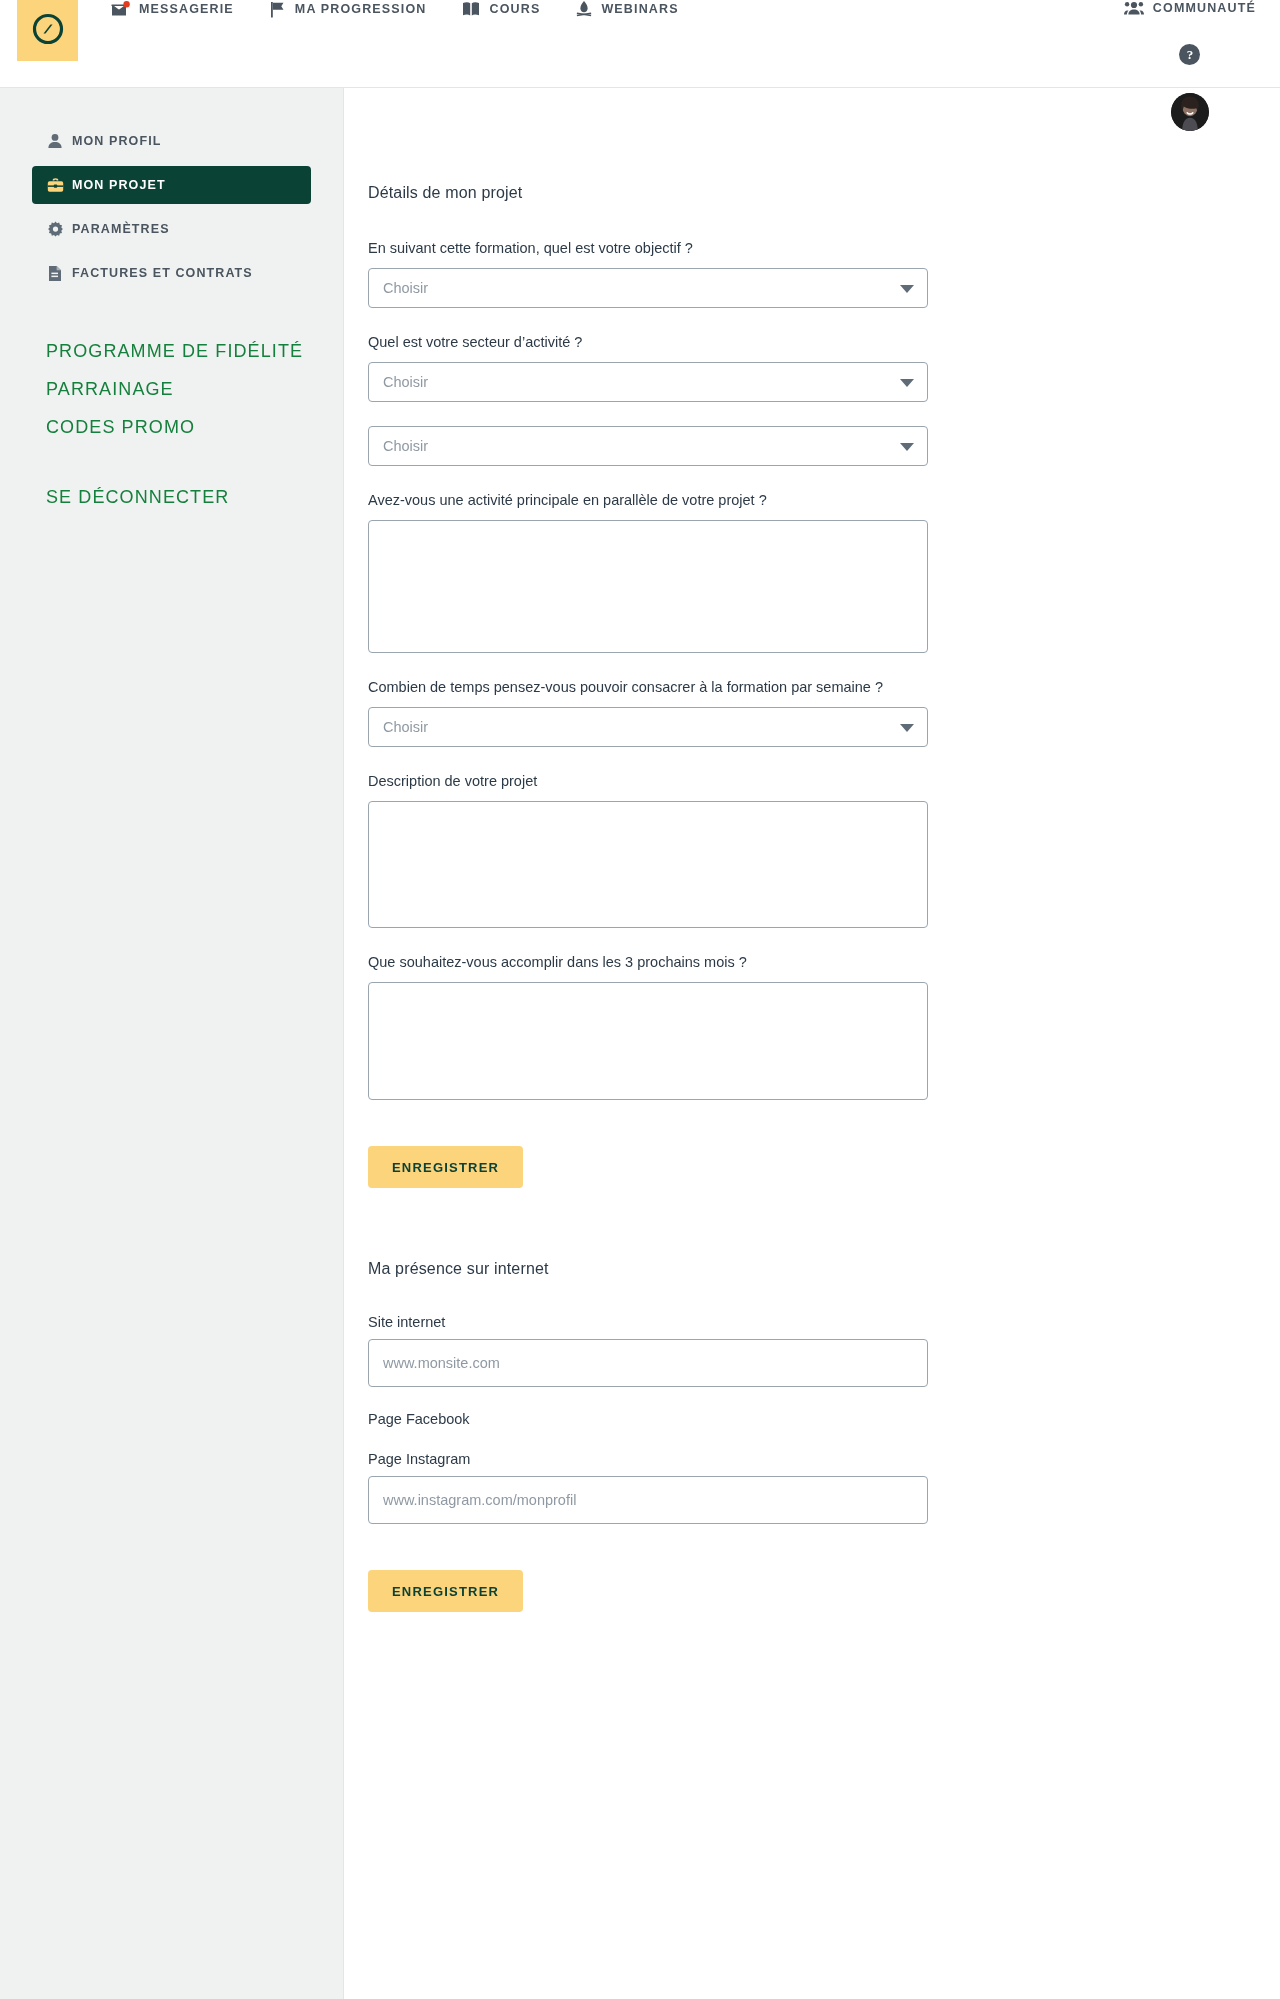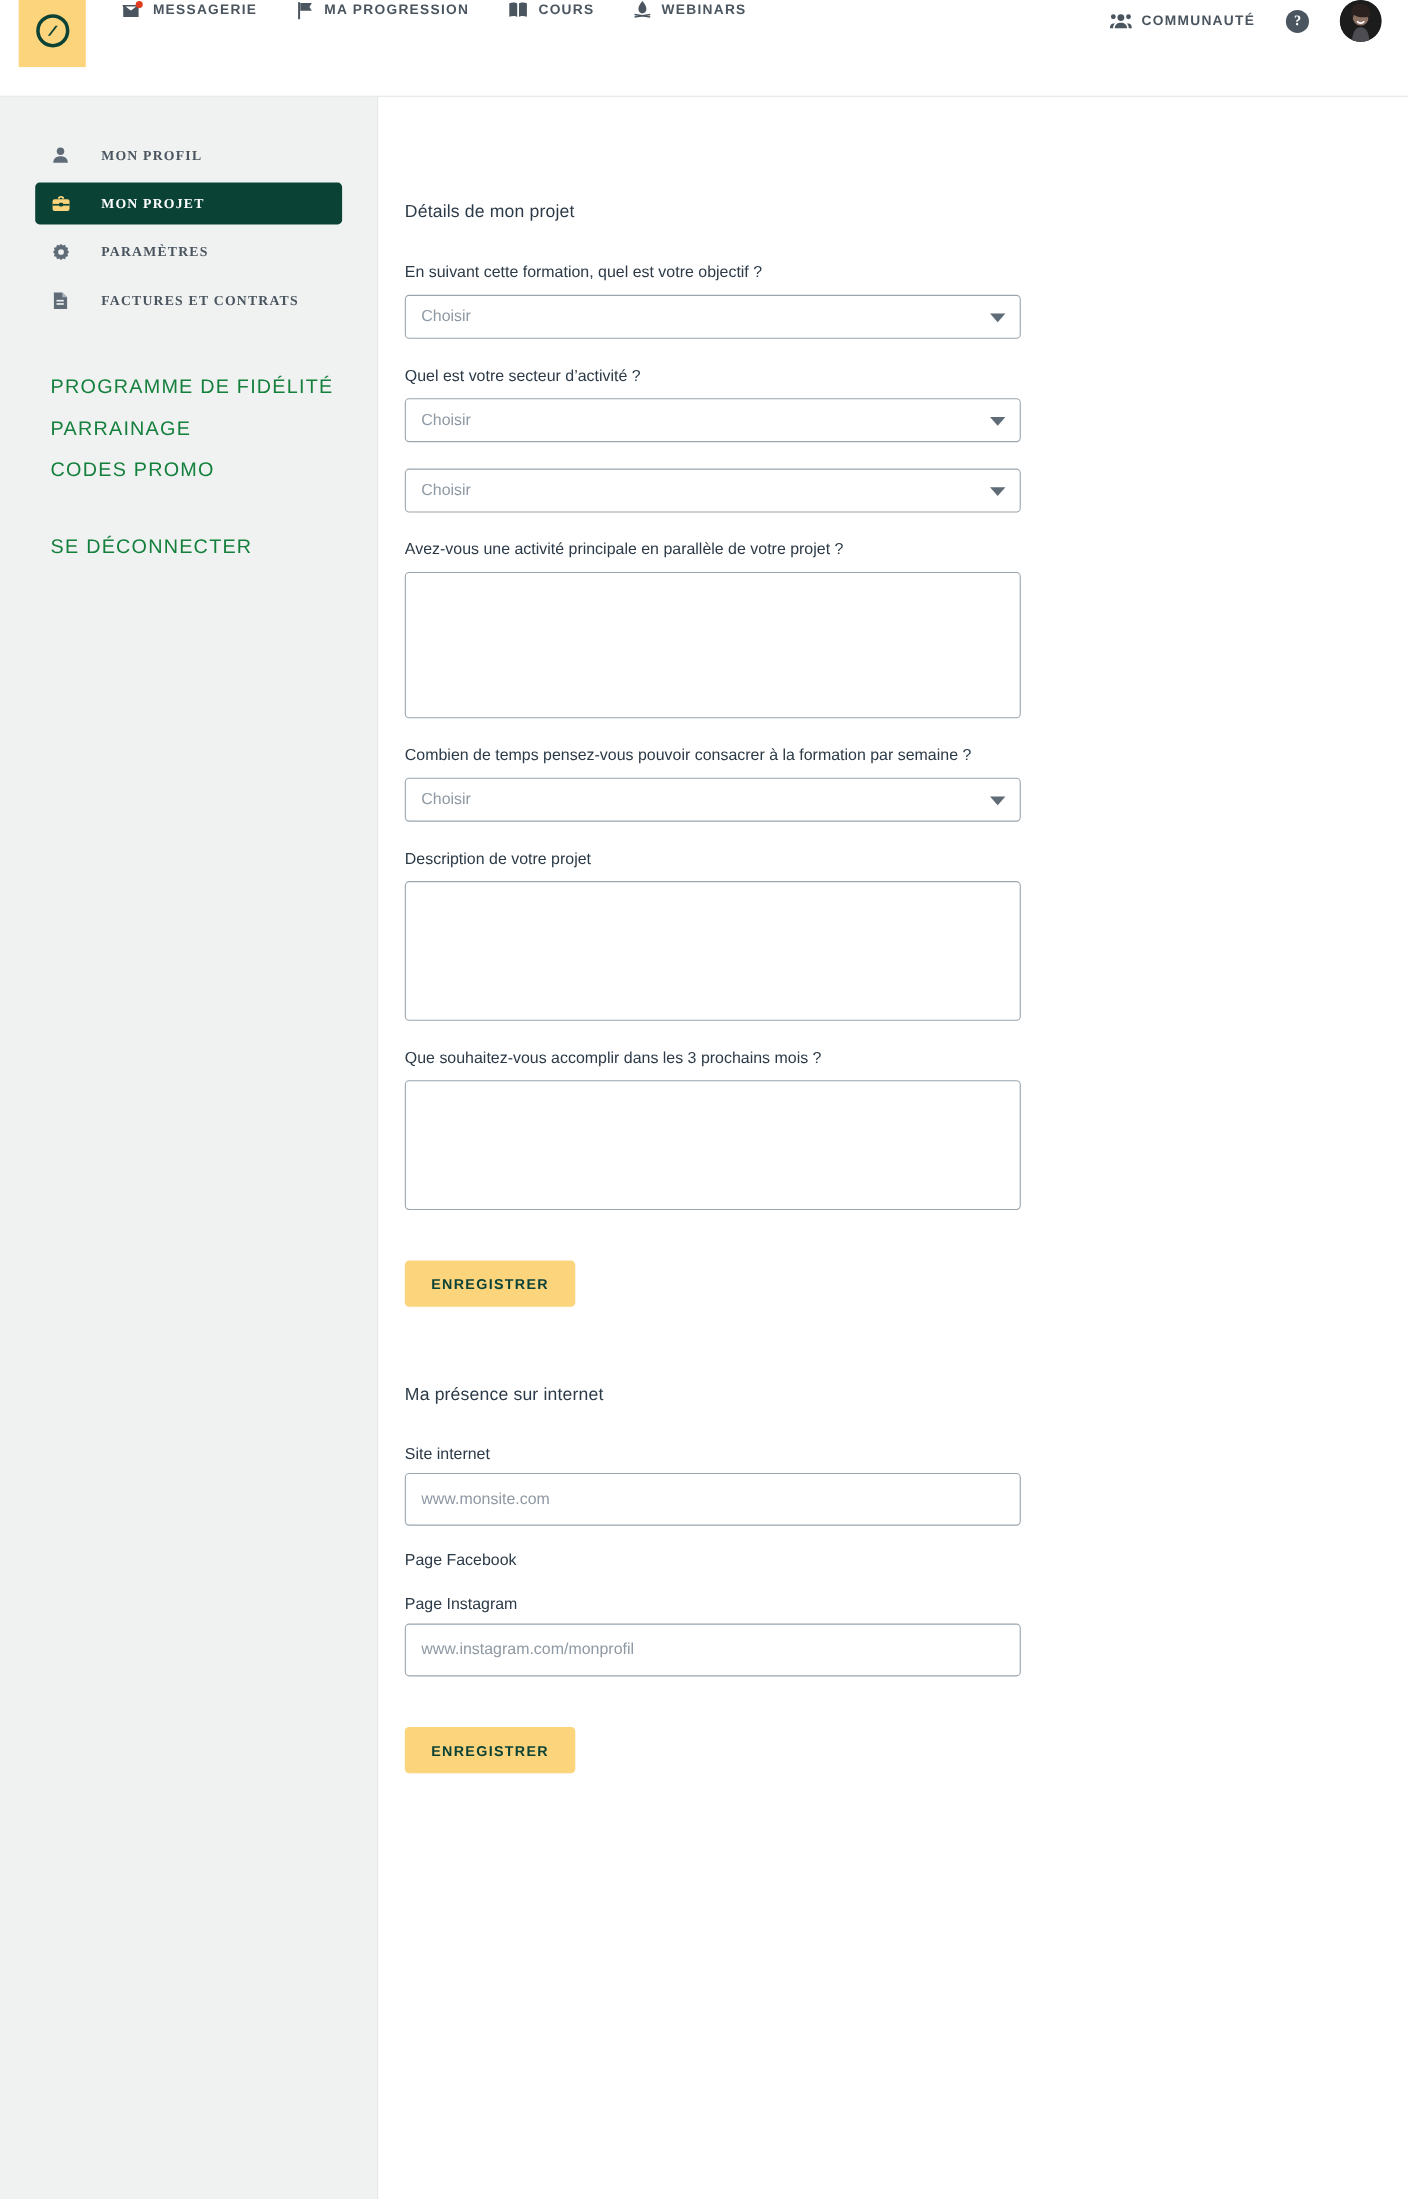--- a/index.html
+++ b/index.html
@@ -50,20 +50,21 @@
     color: #4a555f;
     text-transform: uppercase;
   }
   .nav-icon { display: flex; align-items: center; position: relative; }
   .nav-right {
     margin-left: auto;
     margin-right: 24px;
     display: flex;
     align-items: center;
     gap: 28px;
+    flex-direction: column;
   }
   .help-btn {
     width: 21px; height: 21px; border-radius: 50%;
     background: #4a555f; color: #fff;
     font-size: 13px; font-weight: bold;
     display: flex; align-items: center; justify-content: center;
     cursor: pointer;
     font-family: "Liberation Serif", serif;
   }
   .avatar {
@@ -79,27 +80,26 @@
   .sidebar {
     width: 344px;
     background: #f0f2f1;
     border-right: 1px solid #e3e6e8;
     padding-top: 34px;
     flex: 0 0 344px;
   }
   .side-item {
     display: flex;
     align-items: center;
-    gap: 28px;
+    gap: 8px;
     height: 38px;
     margin: 0 32px 6px 32px;
     padding: 0 14px;
     border-radius: 4px;
     cursor: pointer;
-    font-family: Liberation Serif, serif;
   }
   .side-item .side-label {
     font-size: 12.5px;
     font-weight: bold;
     letter-spacing: 1.1px;
     color: #4a555f;
     text-transform: uppercase;
     white-space: nowrap;
   }
   .side-item.active { background: #0b4236; }

